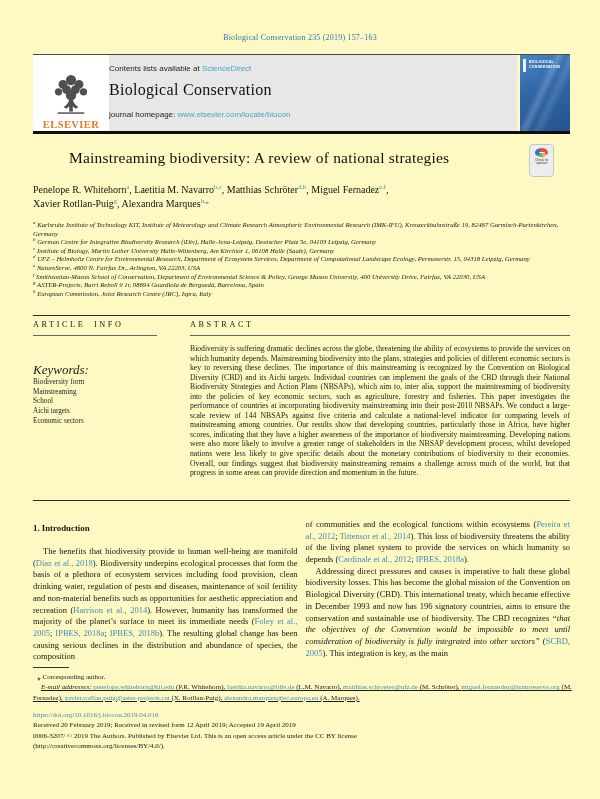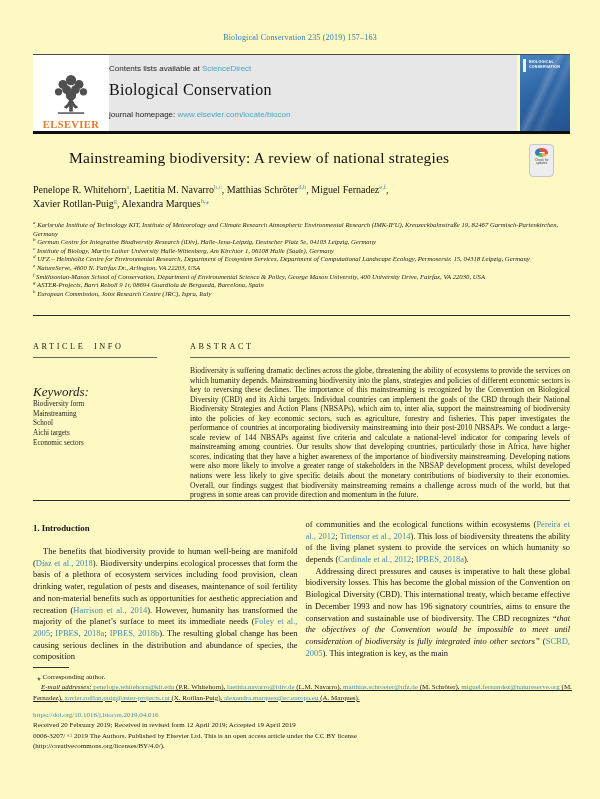--- a/index.html
+++ b/index.html
@@ -49,21 +49,21 @@
     text-align:center; line-height:1.15; width:250%; margin-top:1px; font-family:"Liberation Sans", sans-serif; }
 
   .authors { position:absolute; top:183px; left:33px; right:80px; font-size:10px; line-height:1.35; color:#111; }
   sup.asup { color:#3e8cb3; font-size:6.5px; line-height:0; }
 
   .affils { position:absolute; top:221px; left:33px; right:30px; font-size:6.7px; font-style:italic;
     line-height:8.6px; color:#222; }
   .affil sup { font-size:5px; line-height:0; }
 
   .info-block { position:absolute; top:315px; left:33px; right:30px; height:186px;
-    border-top:1px solid #2a2a2a; border-bottom:1px solid #2a2a2a; display:flex; padding-top:26px; overflow:hidden; }
+    border-top:1px solid #2a2a2a; border-bottom:1px solid #2a2a2a; display:flex; padding-top:4px; overflow:hidden; }
   .col-info { width:157px; flex-shrink:0; }
   .col-abs { flex:1; }
   .sec-head { font-size:8.2px; letter-spacing:2.6px; word-spacing:4px; color:#1a1a1a; }
   .head-rule-info { width:124px; border-top:1px solid #666; margin-top:6px; }
   .head-rule-abs { border-top:1px solid #666; margin-top:6px; }
   .kw-label { font-style:italic; font-size:13px; margin-top:26px; }
   .kw { font-size:7.2px; line-height:1.35; }
   .abs-text { font-size:7.7px; line-height:1.24; text-align:justify; margin-top:8px; color:#1a1a1a; }
 
   .body-cols { position:absolute; top:519px; left:33px; right:30px; display:flex; gap:8px; }

